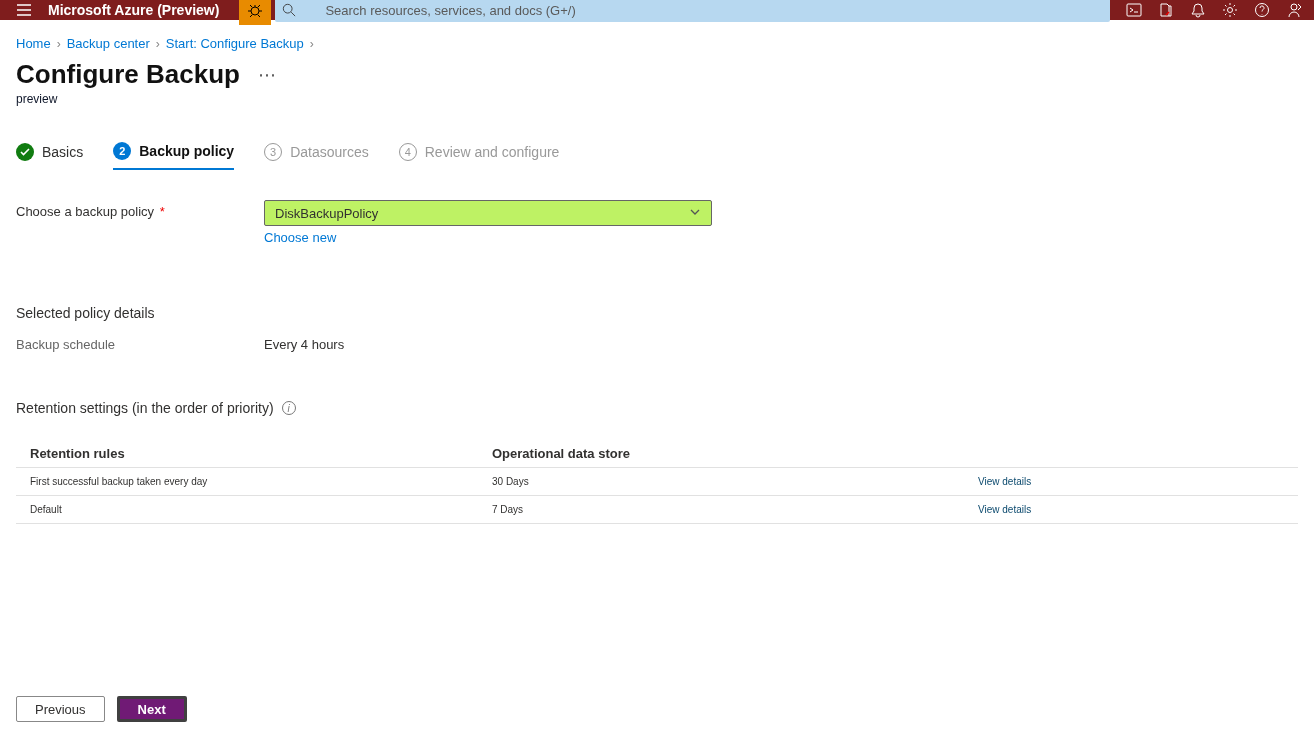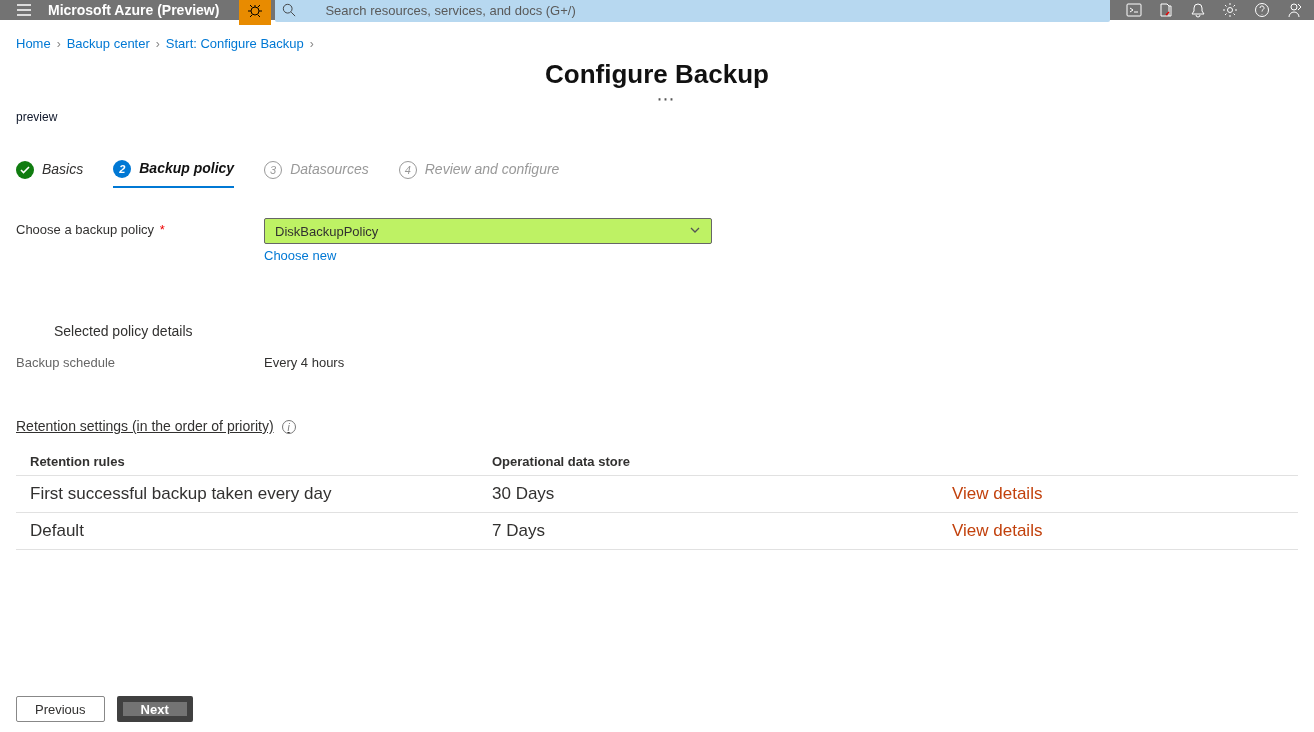--- a/index.html
+++ b/index.html
@@ -1,79 +1,79 @@
 <!DOCTYPE html>
 <html><head>
 <meta charset="utf-8">
 <style>
 * { margin:0; padding:0; box-sizing:border-box; font-family:"Segoe UI",Arial,sans-serif; }
 body { background:#fff; color:#323130; font-size:13px; width:1314px; height:732px; overflow:hidden; position:relative; }
 
-.topbar { height:20px; background:#737373; display:flex; align-items:center; color:#fff; }
+.topbar { height:20px; background:#7f1d1d; display:flex; align-items:center; color:#fff; }
 .hamburger { width:48px; display:flex; align-items:center; justify-content:center; cursor:pointer; }
 .hamburger svg { width:16px; height:16px; }
 .brand { font-size:14px; font-weight:600; padding-right:20px; white-space:nowrap; }
 .preview-icon { width:32px; height:30px; background:#e88b00; display:flex; align-items:center; justify-content:center; }
 .searchbar { flex:1; height:24px; margin:3px 4px; background:#b7d8f0; display:flex; align-items:center; border-radius:2px;gap:22px; }
 .searchbar .sicon { width:28px; display:flex; align-items:center; justify-content:center; color:#333; }
 .searchbar input { flex:1; border:none; background:transparent; font-size:13px; color:#333; outline:none; padding:3px 0; }
 .searchbar input::placeholder { color:#5a5a5a; }
 .top-icons { display:flex; align-items:center; padding:0 4px; }
 .top-icons .ticon { width:32px; height:30px; display:flex; align-items:center; justify-content:center; cursor:pointer; }
 .top-icons svg { width:16px; height:16px; stroke:#fff; fill:none; }
 
 .content { padding:8px 16px 0 16px; }
 .breadcrumb { display:flex; align-items:center; font-size:13px; margin:8px 0 8px 0; }
 .breadcrumb a { color:#0078d4; text-decoration:none; }
 .breadcrumb .sep { margin:0 6px; color:#888; font-size:12px; }
 
-.page-title-row { display:flex; align-items:center; margin-top:6px;flex-direction:column; }
+.page-title-row { display:flex; align-items:center; margin-top:6px; }
 .page-title { font-size:26px; font-weight:600; color:#111; }
 .more-dots { margin-left:18px; color:#555; font-size:18px; letter-spacing:1px; cursor:pointer; line-height:1; }
 .subtitle { font-size:12px; color:#0f172a; margin-top:2px; }
 
 .tabs { display:flex; align-items:center; margin-top:36px; border-bottom:none; }
-.tab { display:flex; align-items:flex-start; margin-right:30px; font-size:14px; padding-bottom:8px; cursor:default;font-style:italic; }
+.tab { display:flex; align-items:center; margin-right:30px; font-size:14px; padding-bottom:8px; cursor:default; }
 .tab .circ { width:18px; height:18px; border-radius:50%; display:flex; align-items:center; justify-content:center; margin-right:8px; font-size:11px; }
 .tab.done .circ { background:#107c10; color:#fff; }
 .tab.active .circ { background:#0078d4; color:#fff; font-weight:600; }
 .tab.active .label { font-weight:600; color:#111; }
 .tab.active { border-bottom:2px solid #0078d4; }
 .tab.pending .circ { border:1px solid #999; color:#999; background:#fff; }
 .tab.pending .label { color:#999; }
 
 .form-area { margin-top:30px; }
 .field-row { display:flex; align-items:flex-start; margin-bottom:6px; }
 .field-label { width:248px; font-size:13px; color:#323130; padding-top:4px; }
 .req { color:#e00; margin-left:2px; }
 .select { width:448px; height:26px; border:1px solid #666; border-radius:2px; display:flex; align-items:center; justify-content:space-between; padding:0 10px; font-size:13px; cursor:pointer; background:#bef264; }
 .select .chev { color:#555; }
 .link { color:#0078d4; font-size:13px; cursor:pointer; margin-left:0; display:inline-block; margin-top:4px; }
 
-.section-heading { font-size:14px; color:#323130; margin-top:60px; margin-bottom:16px;margin-left:38px; }
+.section-heading { font-size:14px; color:#323130; margin-top:60px; margin-bottom:16px; }
 .kv-row { display:flex; font-size:13px; margin-bottom:8px; }
 .kv-key { width:248px; color:#666; }
 .kv-val { color:#323130; }
 
-.ret-heading { display:flex; align-items:flex-end; font-size:14px; margin-top:48px; margin-bottom:14px;text-decoration:underline; }
+.ret-heading { display:flex; align-items:center; font-size:14px; margin-top:48px; margin-bottom:24px; }
 .info-icon { width:14px; height:14px; border:1px solid #777; border-radius:50%; margin-left:8px; display:flex; align-items:center; justify-content:center; font-size:10px; color:#777; font-style:italic; cursor:pointer; }
 
 .table { width:100%; }
 .table-head { display:flex; font-size:13px; font-weight:600; padding:6px 14px;justify-content:center; }
 .col1 { flex:0 0 462px; }
 .col2 { flex:0 0 460px; }
 .col3 { flex:1; }
-.table-row { display:flex; font-size:17px; padding:8px 14px; border-top:1px solid #e1e1e1; }
+.table-row { display:flex; font-size:10px; padding:8px 14px; border-top:1px solid #e1e1e1; }
 .table-row:last-child { border-bottom:1px solid #e1e1e1; }
-.table-row .col3 a { color:#c2410c; text-decoration:none; cursor:pointer; }
+.table-row .col3 a { color:#0c4a6e; text-decoration:none; cursor:pointer;margin-left:26px; }
 
 .footer { position:absolute; bottom:10px; left:16px; display:flex; gap:12px; }
 .btn { height:26px; padding:0 18px; font-size:13px; border-radius:2px; cursor:pointer; display:flex; align-items:center; }
 .btn-secondary { background:#fff; border:1px solid #888; color:#323130; }
-.btn-primary { background:#737373; border:6px solid #404040; color:#fff; font-weight:600; }
+.btn-primary { background:#701a75; border:3px solid #404040; color:#fff; font-weight:600; }
 </style>
 </head>
 <body>
 
 <div class="topbar">
   <div class="hamburger">
     <svg viewBox="0 0 16 16">
         <path d="M1 3h14M1 8h14M1 13h14" stroke="#fff" stroke-width="1.5"></path>
       </svg>
   </div>

